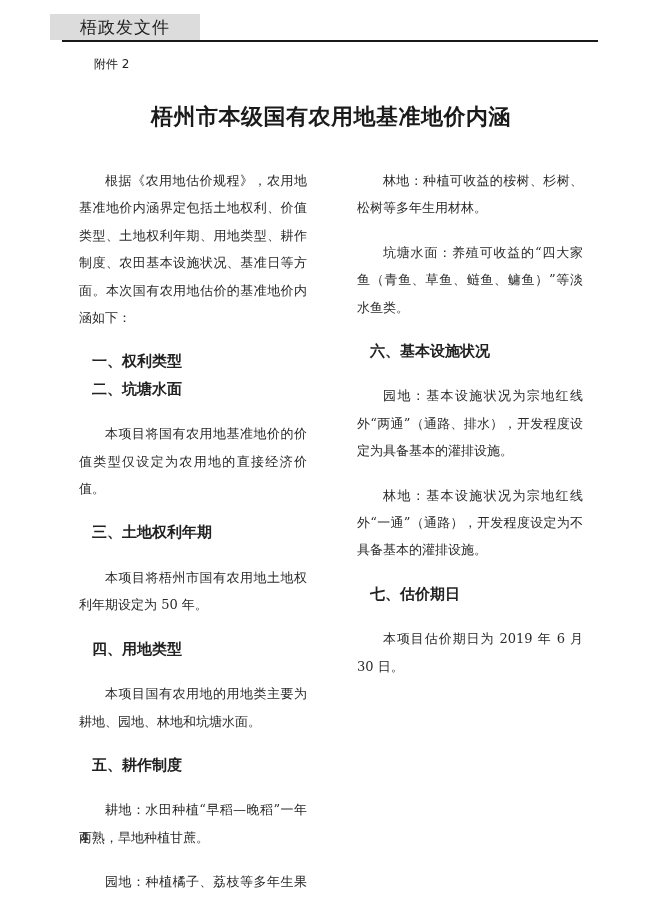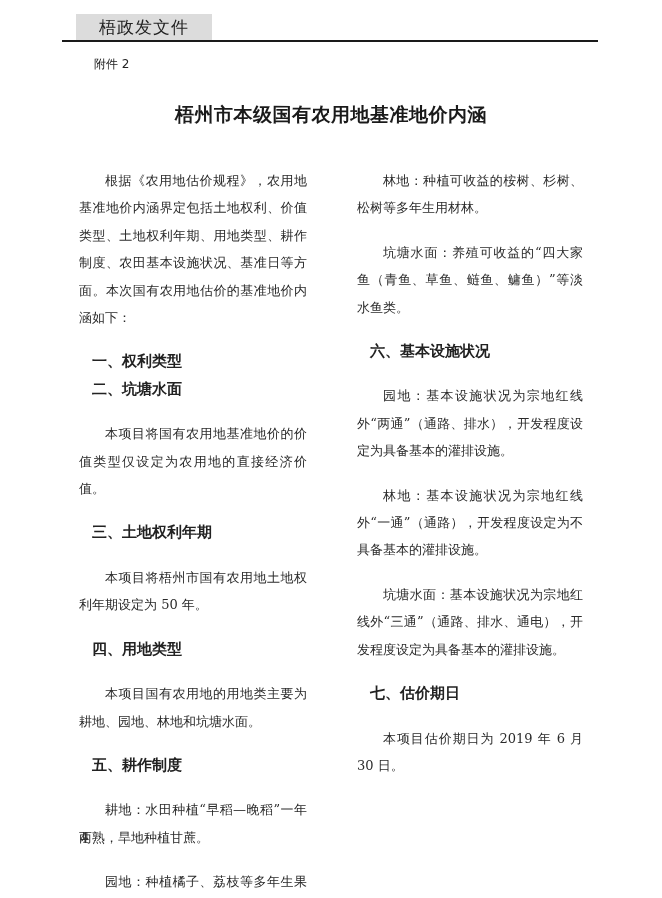--- a/index.html
+++ b/index.html
@@ -1,28 +1,28 @@
 <!DOCTYPE html>
 <html><head>
 <meta charset="utf-8">
 <style>
   html, body { margin: 0; padding: 0; background: #ffffff; }
   body { width: 662px; height: 898px; position: relative; overflow: hidden;
          font-family: "DejaVu Serif", "Liberation Serif", serif; color: #2a2a2a; }
-  .header-box { position: absolute; left: 76px; top: 14px; width: 136px; height: 26px;
+  .header-box { position: absolute; left: 50px; top: 14px; width: 150px; height: 26px;
          background: #dcdcdc; }
   .header-label { position: absolute; left: 0; right: 0; top: 0; line-height: 26px;
          text-align: center; font-family: "DejaVu Sans", "Liberation Sans", sans-serif;
          font-size: 17px; color: #222; letter-spacing: 1px; }
   .header-rule { position: absolute; left: 62px; top: 40px; width: 536px; height: 1.5px; background: #1a1a1a; }
   .attachment { position: absolute; left: 62px; top: 56px; font-family: "DejaVu Sans", "Liberation Sans", sans-serif;
          font-size: 12px; color: #222; padding-left: 32px; }
   .title { position: absolute; left: 0; right: 0; top: 102px; text-align: center;
          font-family: "DejaVu Serif", "Liberation Serif", serif; font-weight: bold;
-         font-size: 19px; color: #1a1a1a; letter-spacing: 0.5px; }
+         font-size: 22px; color: #1a1a1a; letter-spacing: 0.5px; }
   .col { position: absolute; top: 150px; width: 262px; font-size: 13px; line-height: 27.4px; }
   .col.left { left: 62px; }
   .col.right { left: 340px; width: 260px; }
   .para { margin: 17px; text-indent: 2em; text-align: justify; }
   .heading { margin: 0; text-indent: 2em; font-family: "DejaVu Sans", "Liberation Sans", sans-serif;
          font-weight: bold; font-size: 15px; color: #222; }
   .page-num { position: absolute; left: 80px; top: 830px; font-size: 14px; color: #333; }
 </style>
 </head>
 <body>
@@ -49,18 +49,17 @@
   <p class="para">耕地：水田种植“早稻—晚稻”一年两熟，旱地种植甘蔗。</p>
   <p class="para">园地：种植橘子、荔枝等多年生果树。</p>
 </div>
 
 <div class="col right">
   <p class="para">林地：种植可收益的桉树、杉树、松树等多年生用材林。</p>
   <p class="para">坑塘水面：养殖可收益的“四大家鱼（青鱼、草鱼、鲢鱼、鳙鱼）”等淡水鱼类。</p>
   <p class="heading">六、基本设施状况</p>
   <p class="para">园地：基本设施状况为宗地红线外“两通”（通路、排水），开发程度设定为具备基本的灌排设施。</p>
   <p class="para">林地：基本设施状况为宗地红线外“一通”（通路），开发程度设定为不具备基本的灌排设施。</p>
-  <p class="para">坑塘水面：基本设施状况为宗地红线外“三通”（通路、排水、通电），开发程度设定为具备基本的灌排设施。</p>
   <p class="heading">七、估价期日</p>
   <p class="para">本项目估价期日为 2019 年 6 月 30 日。</p>
 </div>
 
 <div class="page-num">4</div>
 
 </body></html>

